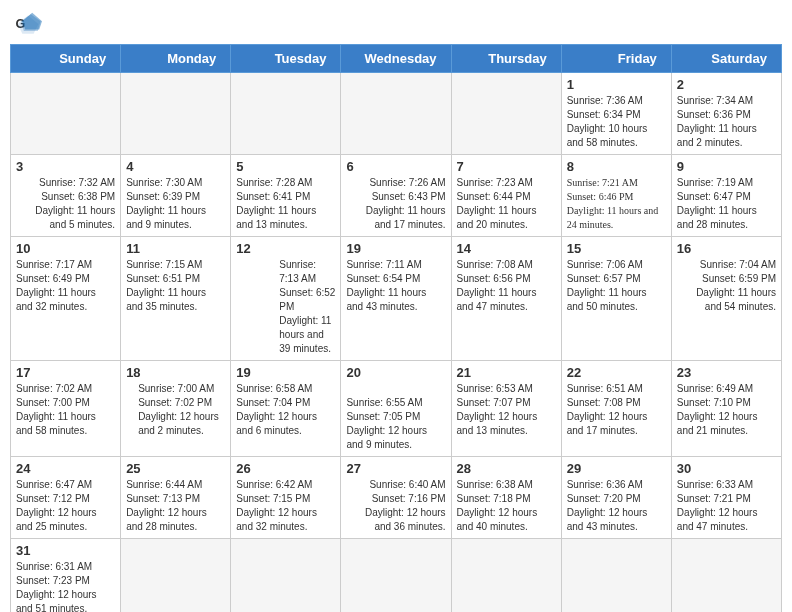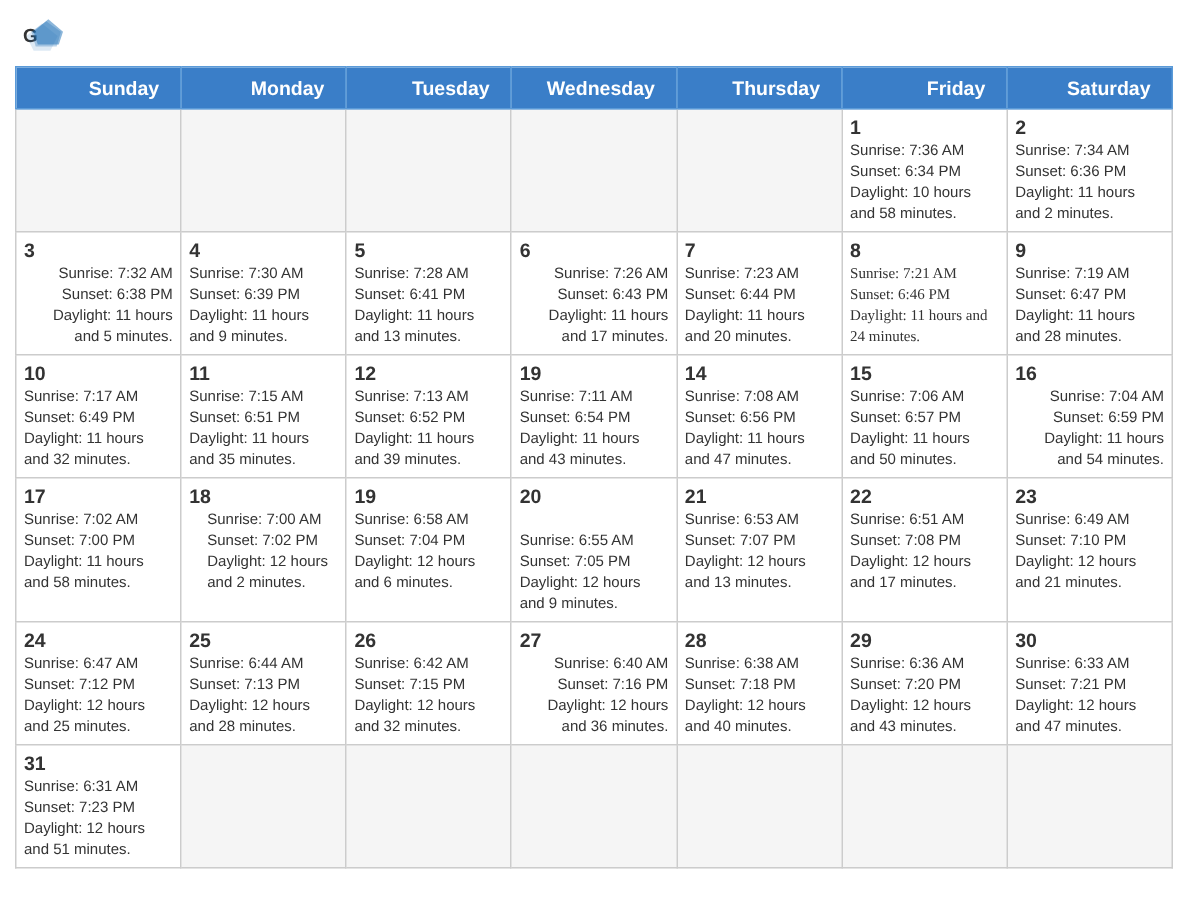--- a/index.html
+++ b/index.html
@@ -186,21 +186,21 @@
 Daylight: 11 hours and 32 minutes.</div>
         </td>
         <td>
           <span class="day-number">11</span>
           <div class="day-info" style="white-space: pre-line;">Sunrise: 7:15 AM
 Sunset: 6:51 PM
 Daylight: 11 hours and 35 minutes.</div>
         </td>
         <td>
           <span class="day-number">12</span>
-          <div class="day-info" style="white-space: pre-line;">Sunrise: 7:13 AM
+          <div class="day-info" style="white-space: pre-line; margin-left: 43px;">Sunrise: 7:13 AM
 Sunset: 6:52 PM
 Daylight: 11 hours and 39 minutes.</div>
         </td>
         <td>
           <span class="day-number">19</span>
           <div class="day-info" style="white-space: pre-line;">Sunrise: 7:11 AM
 Sunset: 6:54 PM
 Daylight: 11 hours and 43 minutes.</div>
         </td>
         <td>

